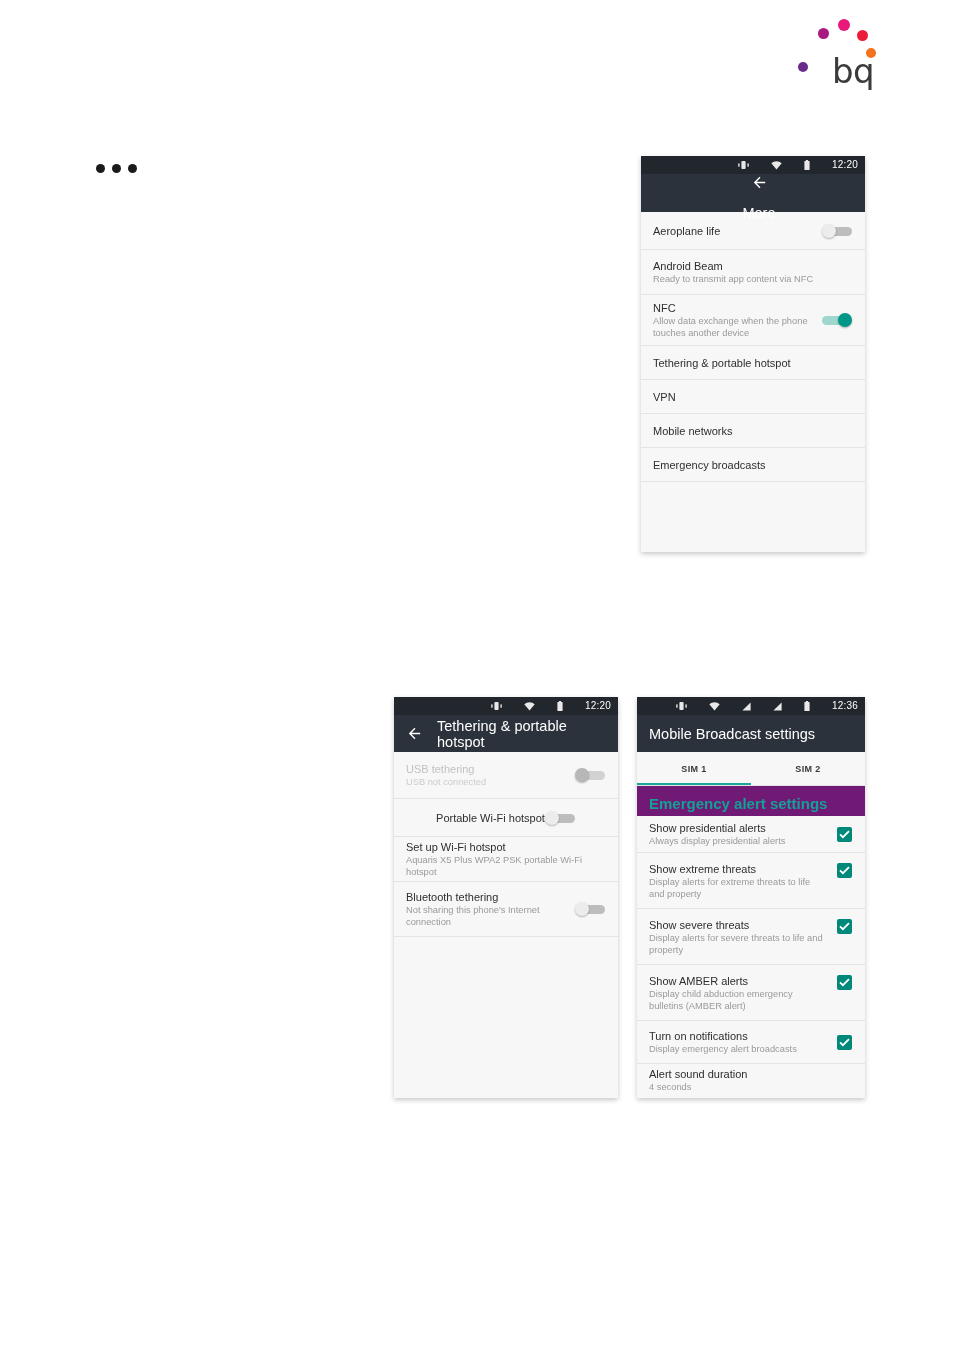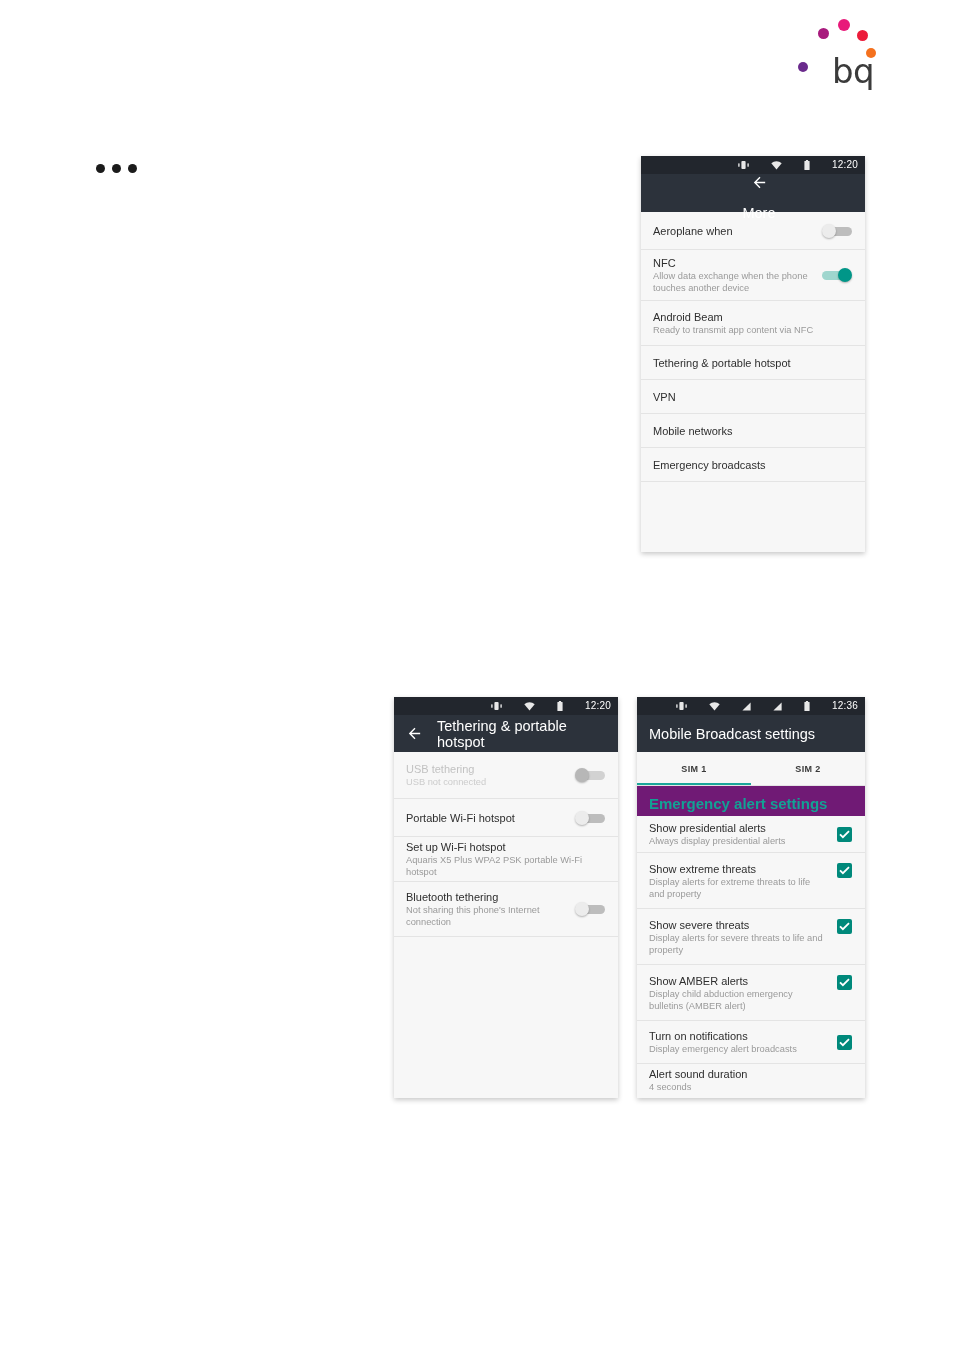--- a/index.html
+++ b/index.html
@@ -135,43 +135,43 @@
     <div class="toolbar" style="height:38px;flex-direction:column;">
       <svg class="back-arrow" viewBox="0 0 24 24">
         <path d="M20 11H7.8l5.6-5.6L12 4l-8 8 8 8 1.4-1.4L7.8 13H20z" fill="#ffffff"></path>
       </svg>
       <span class="title">More</span>
     </div>
     <div class="rows">
 
       <div class="row" style="height:38px;">
         <div class="texts">
-          <span class="t-title">Aeroplane when</span>
+          <span class="t-title">Aeroplane life</span>
         </div>
         <div class="toggle">
           <span class="track"></span>
           <span class="knob"></span>
+        </div>
+      </div>
+
+      <div class="row" style="height:45px;">
+        <div class="texts">
+          <span class="t-title">Android Beam</span>
+          <span class="t-sub">Ready to transmit app content via NFC</span>
         </div>
       </div>
 
       <div class="row" style="height:51px;">
         <div class="texts" style="width:160px;">
           <span class="t-title">NFC</span>
           <span class="t-sub">Allow data exchange when the phone touches another device</span>
         </div>
         <div class="toggle on">
           <span class="track"></span>
           <span class="knob"></span>
-        </div>
-      </div>
-
-      <div class="row" style="height:45px;">
-        <div class="texts">
-          <span class="t-title">Android Beam</span>
-          <span class="t-sub">Ready to transmit app content via NFC</span>
         </div>
       </div>
 
       <div class="row" style="height:34px;">
         <div class="texts">
           <span class="t-title">Tethering &amp; portable hotspot</span>
         </div>
       </div>
 
       <div class="row" style="height:34px;">
@@ -224,21 +224,21 @@
         <div class="texts">
           <span class="t-title">USB tethering</span>
           <span class="t-sub">USB not connected</span>
         </div>
         <div class="toggle dim">
           <span class="track"></span>
           <span class="knob"></span>
         </div>
       </div>
 
-      <div class="row" style="height:38px;">
+      <div class="row" style="height:38px;justify-content:center;">
         <div class="texts">
           <span class="t-title">Portable Wi-Fi hotspot</span>
         </div>
         <div class="toggle">
           <span class="track"></span>
           <span class="knob"></span>
         </div>
       </div>
 
       <div class="row" style="height:45px;">

